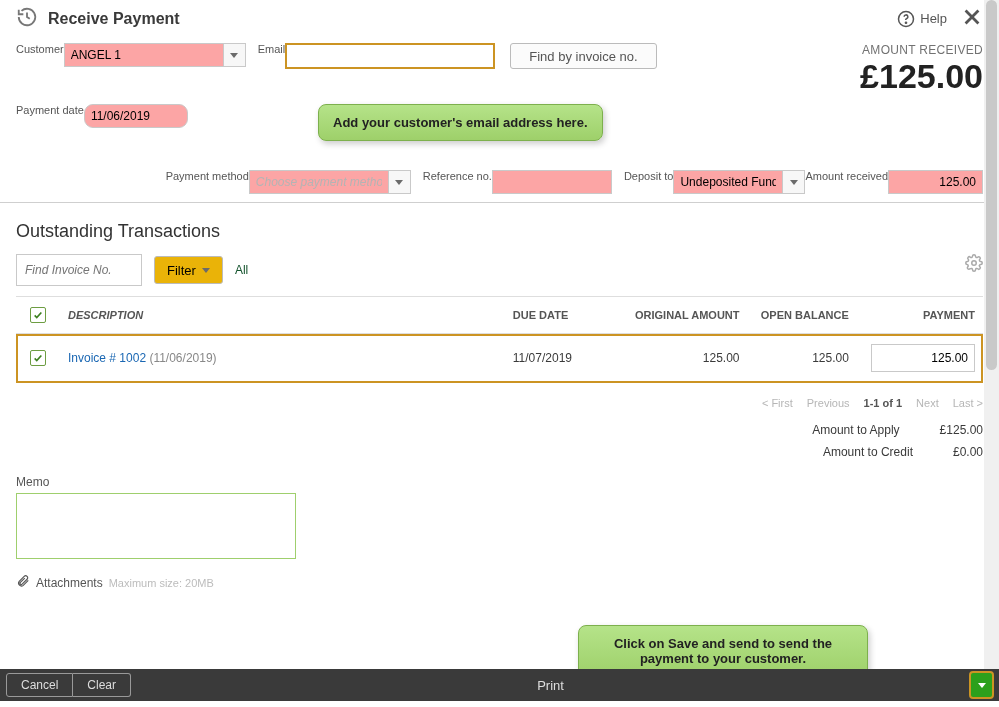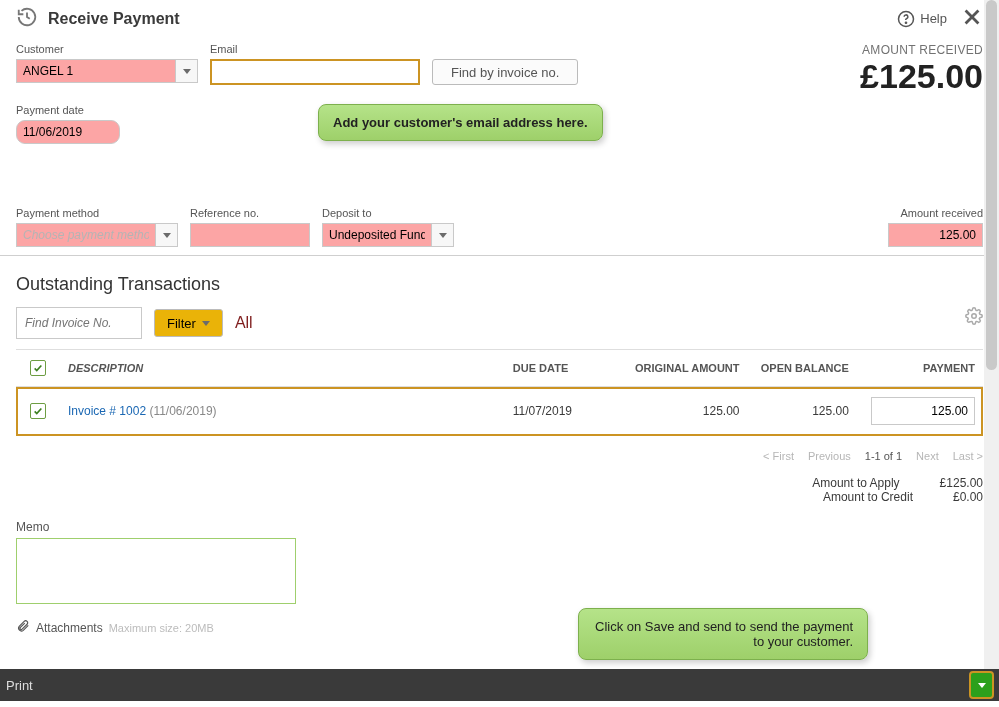--- a/index.html
+++ b/index.html
@@ -25,66 +25,66 @@
   .header-left{display:flex;align-items:center;gap:10px;}
   .title{font-size:16px;font-weight:600;color:#3a3a3a;}
   .header-right{display:flex;align-items:center;gap:14px;}
   .help{display:flex;align-items:center;gap:5px;font-size:13px;color:#555;}
   .help svg{width:18px;height:18px;}
   .close-x svg{width:22px;height:22px;color:#555;}
   .history-icon svg{width:22px;height:22px;color:#777;}
   
   .form-top{display:flex;justify-content:space-between;align-items:flex-start;margin-top:10px;}
   .form-left{display:flex;gap:12px;}
-  .fcol{display:flex;flex-direction:column;min-width:0;}
+  .fcol{display:flex;min-width:0;}
   .flabel{font-size:11px;color:#555;margin-bottom:4px;}
   .combo{display:flex;}
   .input{height:24px;box-sizing:border-box;padding:2px 6px;border:1px solid var(--border);font-size:12px;font-family:inherit;background:#fca5a5;}
   .input::placeholder{color:#b4b4b4;font-style:italic;}
   .dd{width:22px;height:24px;box-sizing:border-box;border:1px solid var(--border);border-left:none;background:#f7f7f7;display:flex;align-items:center;justify-content:center;}
   .caret{width:0;height:0;border-left:4px solid transparent;border-right:4px solid transparent;border-top:5px solid #6b6b6b;}
   .email-input{width:210px;height:26px;border:2px solid var(--gold);box-sizing:border-box;padding:2px 6px;}
   .btn-light{height:26px;padding:0 18px;border:1px solid #bbb;border-radius:3px;background:#fbfbfb;color:#555;font-size:13px;display:flex;align-items:center;cursor:pointer;}
   .send-later{display:flex;align-items:center;gap:6px;margin-top:8px;font-size:11px;color:#777;}
   .amt-box{text-align:right;}
   .amt-label{font-size:12px;color:#727272;letter-spacing:.3px;}
   .amt-val{font-size:34px;font-weight:700;color:#222;}
   .callout{position:absolute;background:linear-gradient(#b5e389,#9ed06a);border:1px solid #7db04d;border-radius:8px;padding:10px 14px;font-size:13px;font-weight:600;color:#222;box-shadow:2px 3px 6px rgba(0,0,0,.2);}
   
-  .row2{display:flex;justify-content:space-between;align-items:flex-end;margin-top:63px;}
+  .row2{display:flex;justify-content:flex-end;align-items:flex-end;margin-top:42px;}
   .row2-left{display:flex;gap:12px;}
   .amt-recv{text-align:right;}
   .amt-recv .input{text-align:right;width:95px;}
   hr.sep{border:none;border-top:1px solid #cfcfcf;margin:8px -16px 0;}
   
   .panel{padding:18px 16px 0;}
   .panel-title{font-size:18px;color:#333;margin:0 0 12px;}
   .panel-tools{display:flex;align-items:center;gap:12px;margin-bottom:10px;position:relative;}
   .find-inv{width:108px;height:26px;border:1px solid var(--border);padding:2px 8px;font-style:italic;color:#bbb;font-size:12px;}
   .filter-btn{height:28px;padding:0 12px;border:1px solid #bbb;border-radius:3px;background:#eab308;display:flex;align-items:center;gap:6px;font-size:13px;}
-  .all{color:#7f1d1d;font-size:16px;}
+  .all{color:#14532d;font-size:12px;}
   .gear{position:absolute;right:0;top:0;}
   .gear svg{width:18px;height:18px;color:#aaa;}
   table{width:100%;border-collapse:collapse;font-size:12px;}
   thead th{border-top:1px solid var(--border-light);border-bottom:1px solid var(--border-light);padding:10px 8px;font-size:11px;color:#555;font-weight:700;text-align:right;background:#fff;}
   thead th:nth-child(1){width:28px;text-align:center;}
   thead th:nth-child(2){text-align:left;width:46%;font-style:italic;}
   thead th:nth-child(3){text-align:left;width:12%;}
   .cb{width:14px;height:14px;border:1px solid #6d9d42;border-radius:2px;display:inline-flex;align-items:center;justify-content:center;background:#fff;}
   .cb svg{width:10px;height:10px;color:#3c7f1f;}
   tbody td{padding:10px 8px;border-bottom:1px solid #f0f0f0;text-align:right;}
   tbody td:nth-child(1){text-align:center;}
   tbody td:nth-child(2){text-align:left;}
   tbody td:nth-child(3){text-align:left;}
   .row-hl{outline:2px solid var(--gold);outline-offset:-2px;}
   a.inv{color:var(--link);text-decoration:none;}
   .pay-input{width:90px;height:22px;border:1px solid var(--border);text-align:right;padding:2px 6px;font-size:12px;}
   .pager{display:flex;gap:14px;justify-content:flex-end;margin-top:14px;font-size:11px;color:#b6b6b6;}
-  .pager .active{color:#555;}
-  .totals{margin-top:14px;display:flex;flex-direction:column;align-items:flex-end;font-size:12px;}
+  .pager .active{color:#555;font-weight:bold;}
+  .totals{margin-top:14px;display:flex;flex-direction:column;align-items:flex-end;gap:8px;font-size:12px;}
   .totals div{display:flex;gap:40px;}
   .clear-pay{margin-top:8px;height:30px;padding:0 16px;border:1px solid #bbb;border-radius:3px;background:#fff;font-size:13px;}
   .memo-label{font-size:12px;color:#555;margin:16px 0 4px;}
   .memo-box{width:270px;height:56px;border:1px solid #9fcf6d;resize:none;font-family:inherit;font-size:12px;padding:4px;}
   .attach{display:flex;align-items:center;gap:6px;margin-top:12px;font-size:12px;color:#555;}
   .attach .hint{color:#bcbcbc;font-size:11px;}
   .attach svg{width:14px;height:14px;}
   
   .footer{position:absolute;left:0;right:0;bottom:6px;height:32px;background:var(--footer);display:flex;align-items:center;justify-content:space-between;padding:0 6px;color:#ddd;}
   .foot-left{display:flex;gap:0;}
@@ -276,23 +276,27 @@
 
   <div class="attach">
     <span><svg viewBox="0 0 24 24" fill="none" stroke="currentColor" stroke-width="2">
           <path d="M21 11l-8.5 8.5a5 5 0 0 1-7-7L14 4a3.5 3.5 0 0 1 5 5l-8.5 8.5a2 2 0 0 1-3-3L15 7"></path>
         </svg></span>
     <span>Attachments</span>
     <span class="hint">Maximum size: 20MB</span>
   </div>
 </div>
 
-<div class="callout" style="left:578px;top:608px;width:260px;text-align:right;font-weight:400">Click on Save and send to send the payment to your customer.</div>
+<div class="callout" style="left:578px;top:625px;width:260px;text-align:center;font-weight:700">Click on Save and send to send the payment to your customer.</div>
 
 <div class="footer">
+  <div class="foot-left">
+    <button class="foot-btn">Cancel</button>
+    <button class="foot-btn">Clear</button>
+  </div>
   <div class="foot-mid">Print</div>
   <div class="save-wrap">
     <div class="save-dd">
         <div class="caret"></div>
       </div>
   </div>
 </div>
 
 <div class="vscroll">
     <div class="vthumb"></div>

